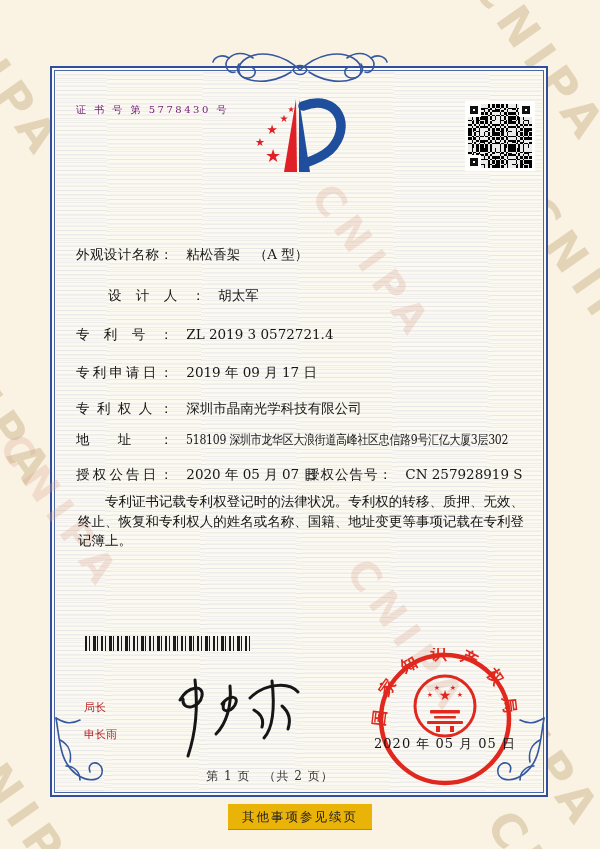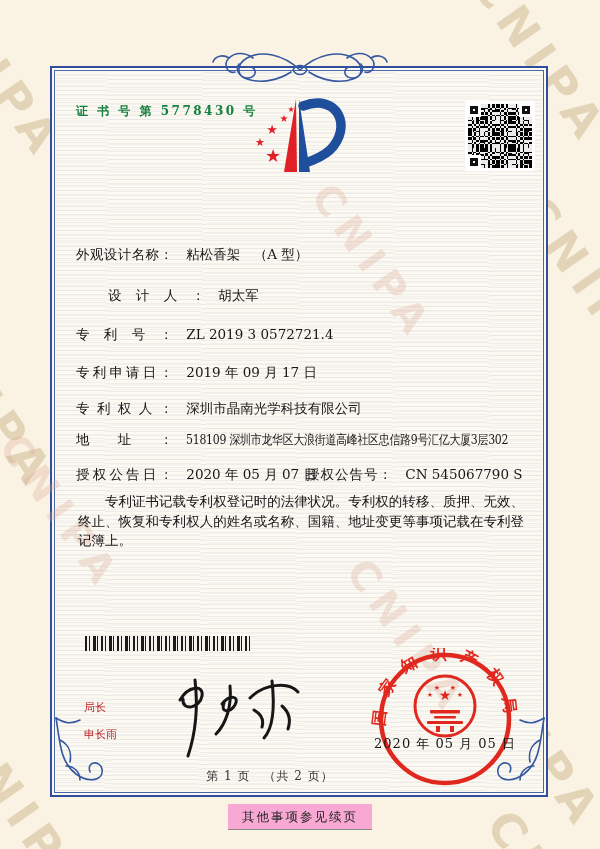--- a/index.html
+++ b/index.html
@@ -31,21 +31,21 @@
     background:
       repeating-linear-gradient(0.6deg, rgba(110,120,180,.09) 0 1px, transparent 1px 4px),
       repeating-linear-gradient(-0.6deg, rgba(110,120,180,.06) 0 1px, transparent 1px 5px);
   }
   
   .top-ornament{ position:absolute; left:195px; top:46px; }
   .corner-fl{ position:absolute; }
   
   .cert-no{
     position:absolute; left:76px; top:103px;
-    font-size:12px; letter-spacing:2.5px; color:#15803d;font-weight:bold;
+    font-size:10px; letter-spacing:2.5px; color:#701a75;
   }
   .logo{ position:absolute; left:250px; top:93px; }
   .qr{
     position:absolute; left:468px; top:104px; width:64px; height:64px;
     background:
       repeating-conic-gradient(#141414 0% 25%, #fff 0% 50%),
       repeating-conic-gradient(#141414 0% 25%, #fff 0% 50%);
     background-size:8px 8px, 11px 11px;
     background-blend-mode:difference;
     outline:3px solid #fff;
@@ -89,21 +89,21 @@
   .signature{ position:absolute; left:150px; top:668px; }
   .seal{ position:absolute; left:360px; top:648px; }
   .page-info{
     position:absolute; left:0; top:768px; width:540px; text-align:center;
     font-size:12px; letter-spacing:1px; color:#333;
   }
   .cont-note{
     position:absolute; left:0; top:804px; width:600px; text-align:center;
   }
   .cont-note span{
-    display:inline-block; background:#f9a8d4; padding:5px 14px 3px;
+    display:inline-block; background:#eab308; padding:5px 14px 3px;
     font-size:12.5px; letter-spacing:2px; color:#222;
     border-bottom:1px solid #8a8a8a;
   }
 </style>
 </head>
 <body>
 
 <div class="page">
 
   <div class="wm" style="left:-40px; top:-25px;">CNIPA</div>
@@ -182,21 +182,21 @@
     </div>
     <div class="frow" style="top:431px;">
       <span class="flabel">地址：</span>
       <span class="fval squeeze">518109 深圳市龙华区大浪街道高峰社区忠信路9号汇亿大厦3层302</span>
     </div>
     <div class="frow" style="top:466px;">
       <span class="flabel">授权公告日：</span>
       <span class="fval">2020 年 05 月 07 日</span>
       <span class="fcol2">
         <span class="flabel">授权公告号：</span>
-        <span class="fval">CN 545067790 S</span>
+        <span class="fval">CN 257928919 S</span>
       </span>
     </div>
   </div>
 
   <div class="body-text">
     <p>专利证书记载专利权登记时的法律状况。专利权的转移、质押、无效、终止、恢复和专利权人的姓名或名称、国籍、地址变更等事项记载在专利登记簿上。</p>
   </div>
 
   <div class="barcode"></div>
 

